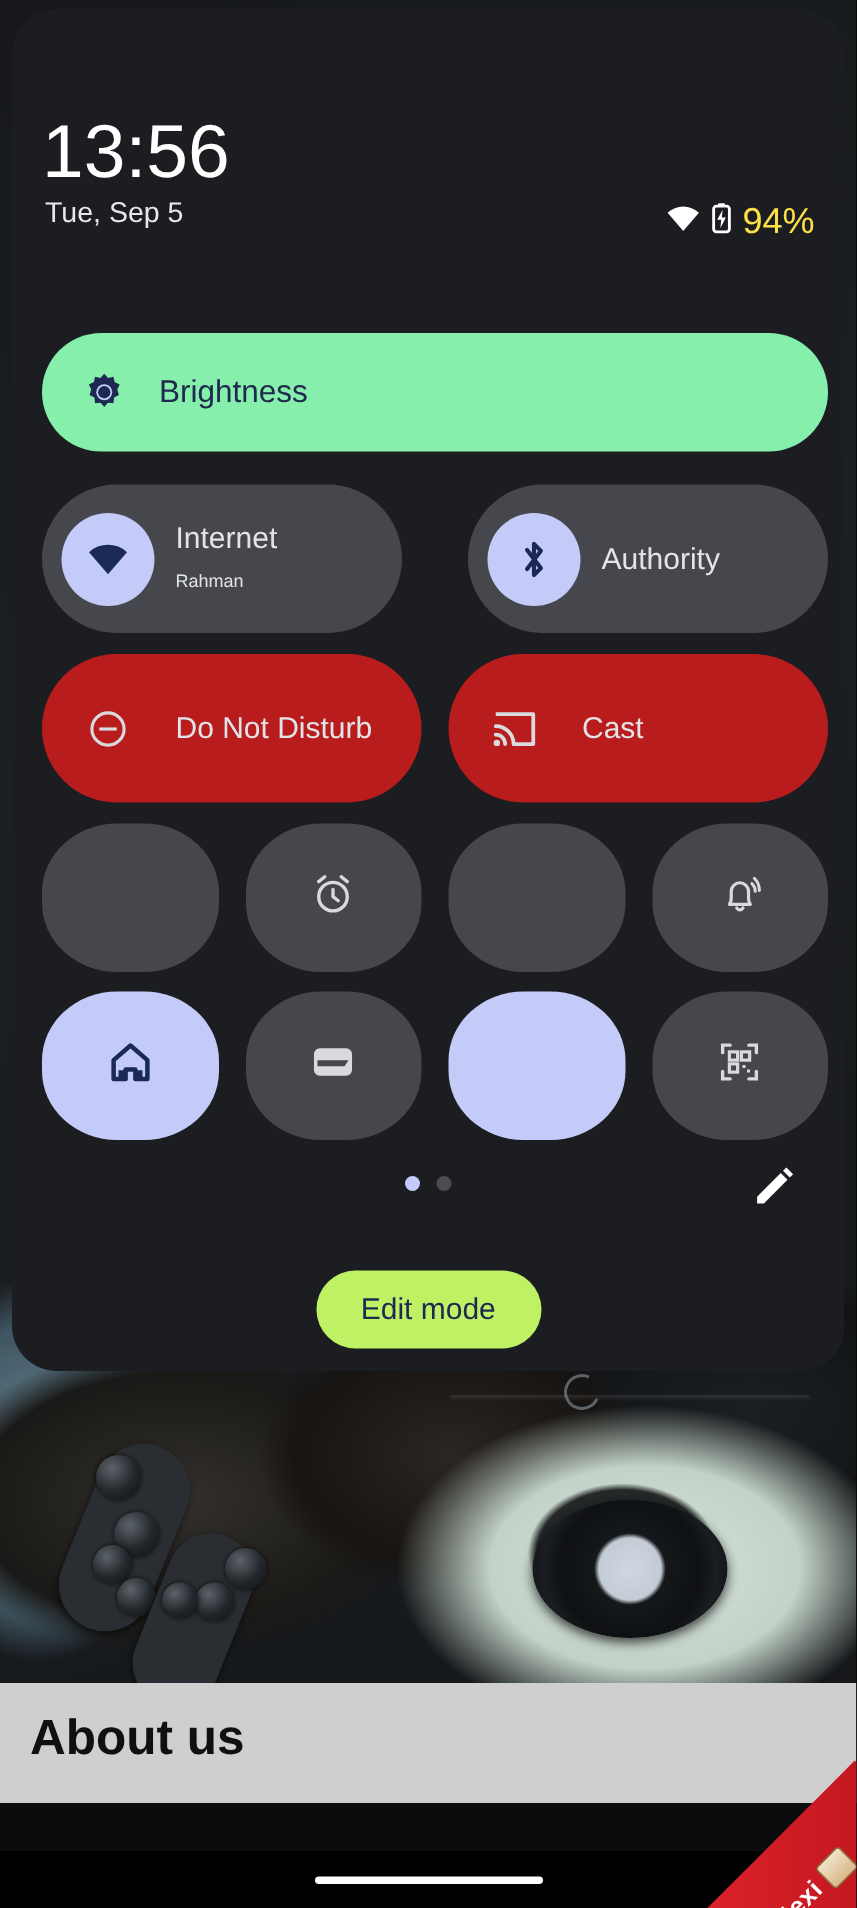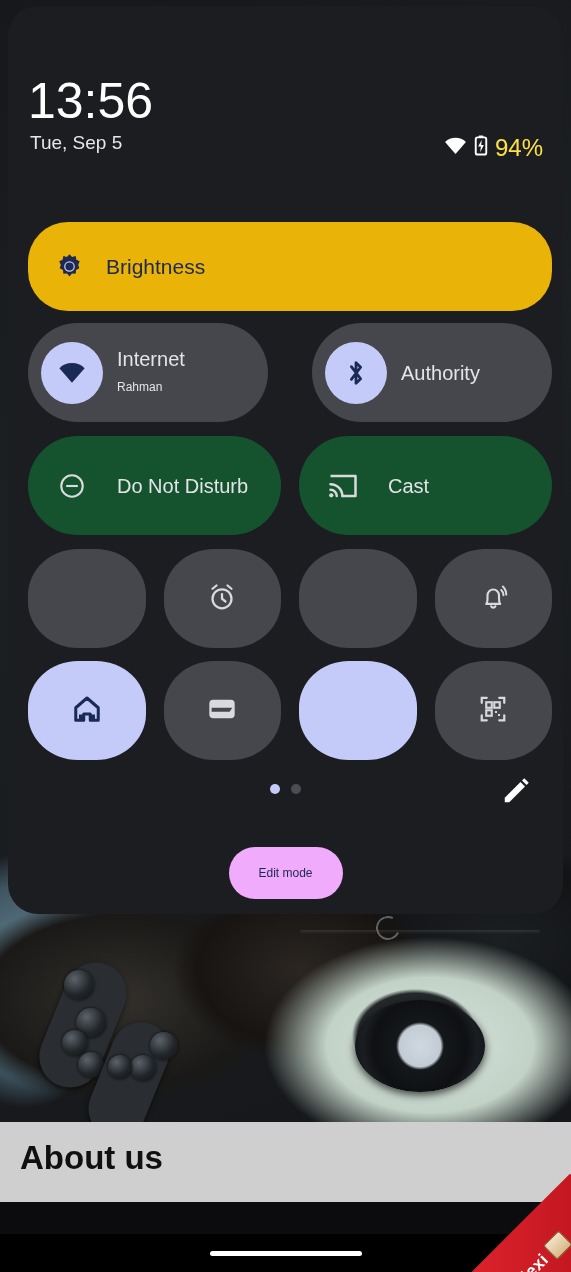--- a/index.html
+++ b/index.html
@@ -137,22 +137,22 @@
     color: #fde047;
     line-height: 20px;
   }
 
   
   .brightness {
     position: absolute;
     left: 20px;
     top: 216px;
     width: 524px;
-    height: 89px;
-    background: #eab308;
+    height: 79px;
+    background: #86efac;
     border-radius: 40px;
     display: flex;
     align-items: center;
   }
   .brightness .bicon {
     margin-left: 26px;
     width: 30px;
     height: 30px;
     display: flex;
     align-items: center;
@@ -179,21 +179,21 @@
 
   .tile-wide {
     width: 253px;
     height: 99px;
     background: #45474d;
     border-radius: 50px;
     display: flex;
     align-items: center;
     box-sizing: border-box;
   }
-  .tile-wide.inactive { background: #14532d; }
+  .tile-wide.inactive { background: #b91c1c; }
   .tile-icon-circle {
     width: 62px;
     height: 62px;
     border-radius: 50%;
     background: #c5cbf8;
     display: flex;
     align-items: center;
     justify-content: center;
     flex: 0 0 auto;
     margin-left: 13px;
@@ -264,23 +264,23 @@
   }
   .edit-mode-btn {
     position: absolute;
     left: 50%;
     transform: translateX(-50%);
     top: 841px;
     height: 52px;
     padding: 0 30px;
     border: none;
     border-radius: 26px;
-    background: #f0abfc;
+    background: #bef264;
     color: #1d2950;
-    font-size: 12px;
+    font-size: 20px;
     font-family: "Liberation Sans", sans-serif;
     cursor: pointer;
     display: flex;
     align-items: center;
   }
 
   
   .about {
     position: absolute;
     left: 0;

